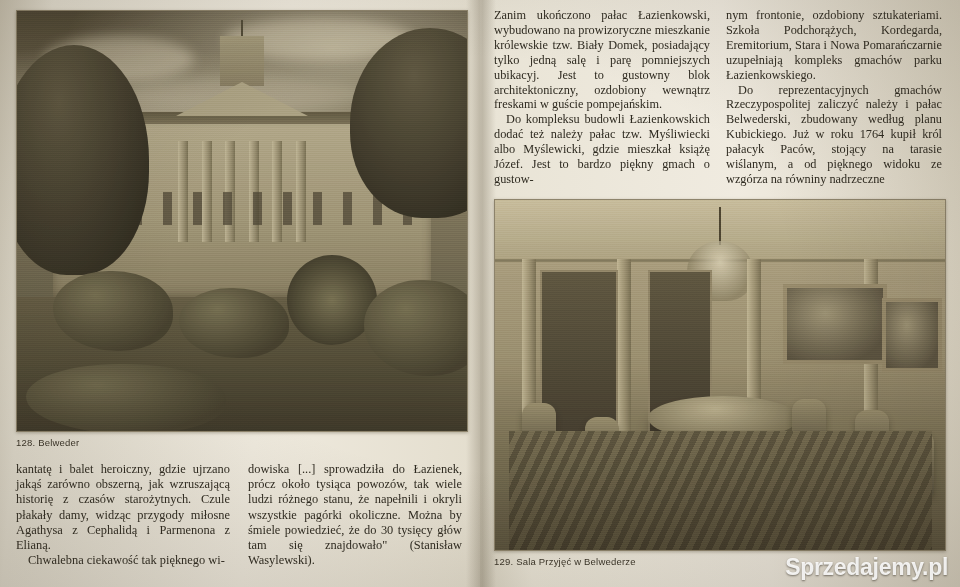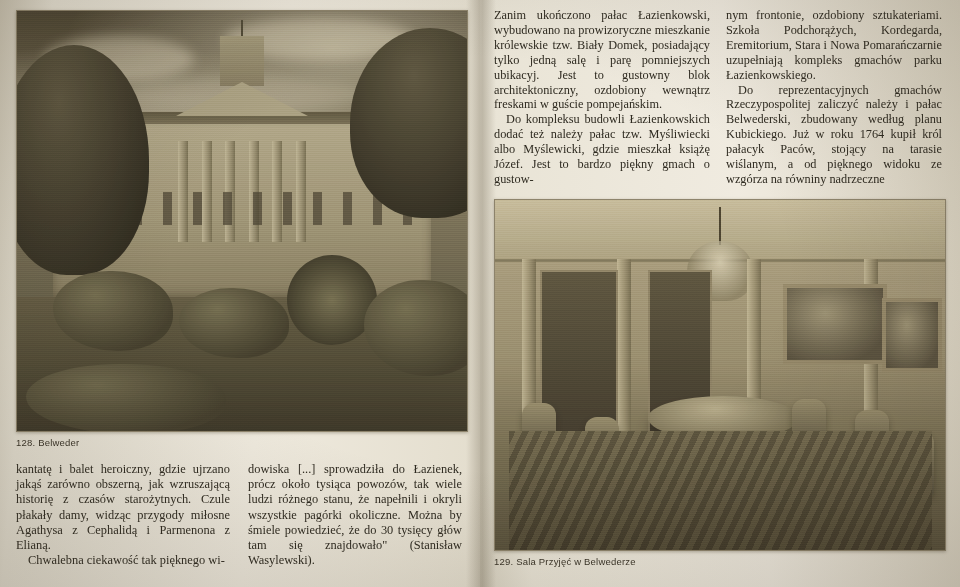--- a/index.html
+++ b/index.html
@@ -489,13 +489,16 @@
       <div class="photo-tint"></div>
       <div class="photo-grain"></div>
     </div>
 
     <div class="caption">129. Sala Przyjęć w Belwederze</div>
   </div>
 
   <div class="gutter"></div>
   <div class="vignette"></div>
 
+  <div class="watermark">
+    <span>Sprzedajemy</span><span class="dot">.pl</span>
+  </div>
 </div>
 
 </body></html>

